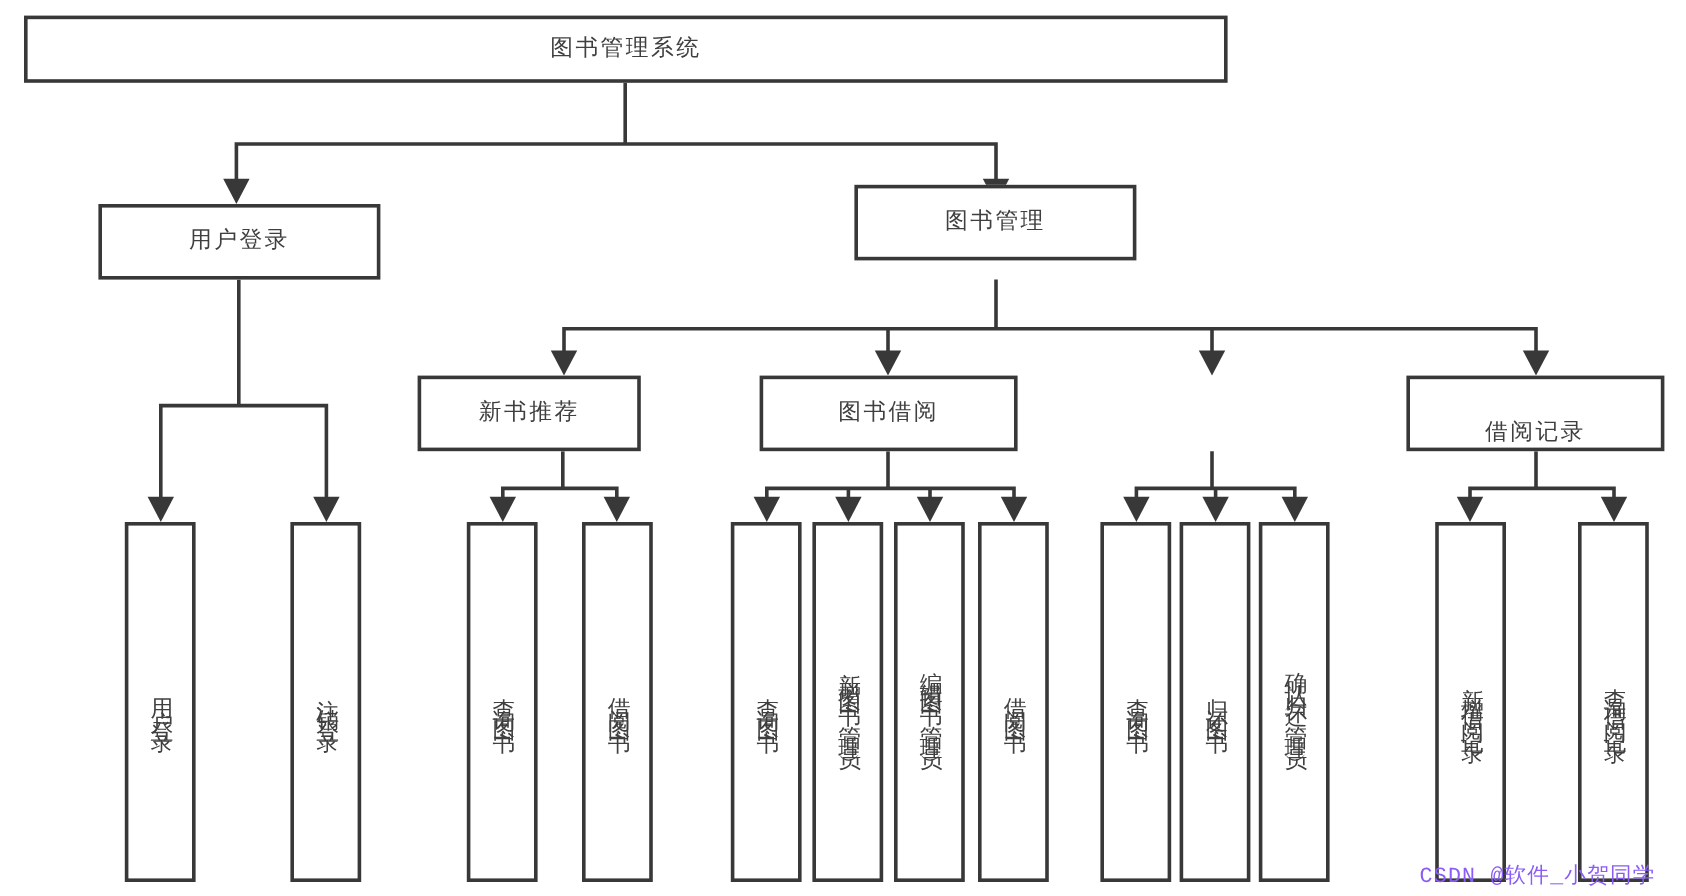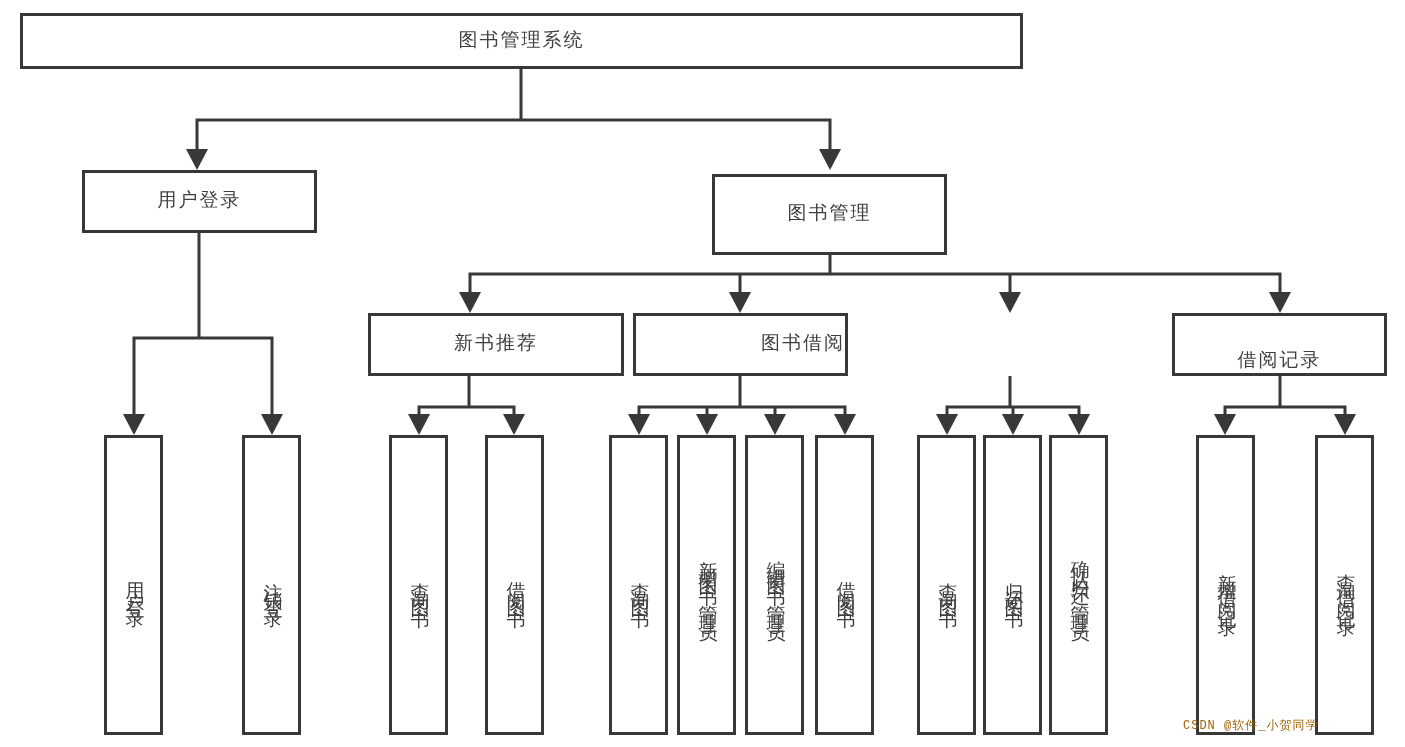--- a/index.html
+++ b/index.html
@@ -53,22 +53,22 @@
     text-orientation: mixed;
     font-size: 19px;
     letter-spacing: 9px;
     line-height: 1;
     white-space: nowrap;
   }
   .watermark {
     position: absolute;
     left: 1183px;
     top: 717px;
-    font-size: 12px;
-    color: #a16207;
+    font-size: 18px;
+    color: #8b5cf6;
     letter-spacing: 1px;
     white-space: nowrap;
     z-index: 5;
   }
 </style>
 </head>
 <body>
 
 <div class="canvas">
 
@@ -108,28 +108,28 @@
     <polygon class="head" points="1334,414 1356,414 1345,435"></polygon>
   </svg>
 
   <div class="node" style="left:20px; top:13px; width:1003px; height:56px;">
     <span class="h-label">图书管理系统</span>
   </div>
 
   <div class="node" style="left:82px; top:170px; width:235px; height:63px;">
     <span class="h-label">用户登录</span>
   </div>
-  <div class="node" style="left:712px; top:174px; width:235px; height:81px;">
+  <div class="node" style="left:712px; top:154px; width:235px; height:63px;">
     <span class="h-label">图书管理</span>
   </div>
 
-  <div class="node" style="left:368px; top:313px; width:256px; height:63px;">
+  <div class="node" style="left:348px; top:313px; width:186px; height:63px;">
     <span class="h-label">新书推荐</span>
   </div>
-  <div class="node" style="left:633px; top:313px; width:215px; height:63px;justify-content:flex-end;">
+  <div class="node" style="left:633px; top:313px; width:215px; height:63px;">
     <span class="h-label">图书借阅</span>
   </div>
   <div class="node" style="left:1172px; top:313px; width:215px; height:63px;align-items:flex-end;">
     <span class="h-label">借阅记录</span>
   </div>
 
   <div class="node" style="left:104px; top:435px; width:59px; height:300px;">
     <span class="v-label">用户登录</span>
   </div>
   <div class="node" style="left:242px; top:435px; width:59px; height:300px;">

